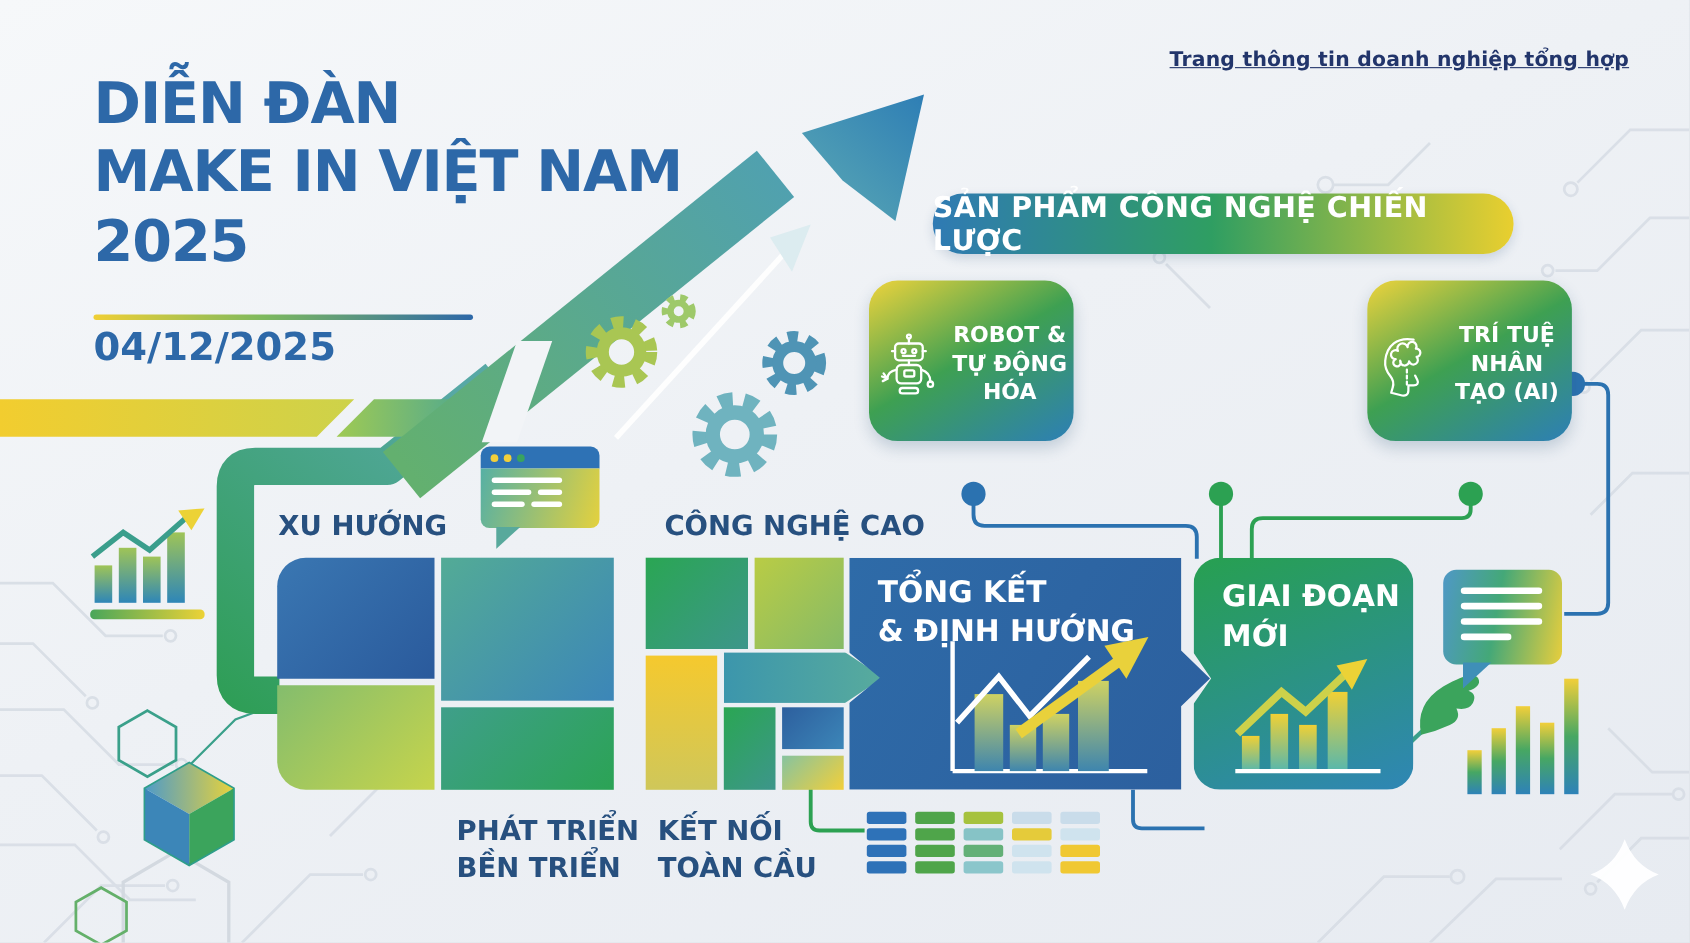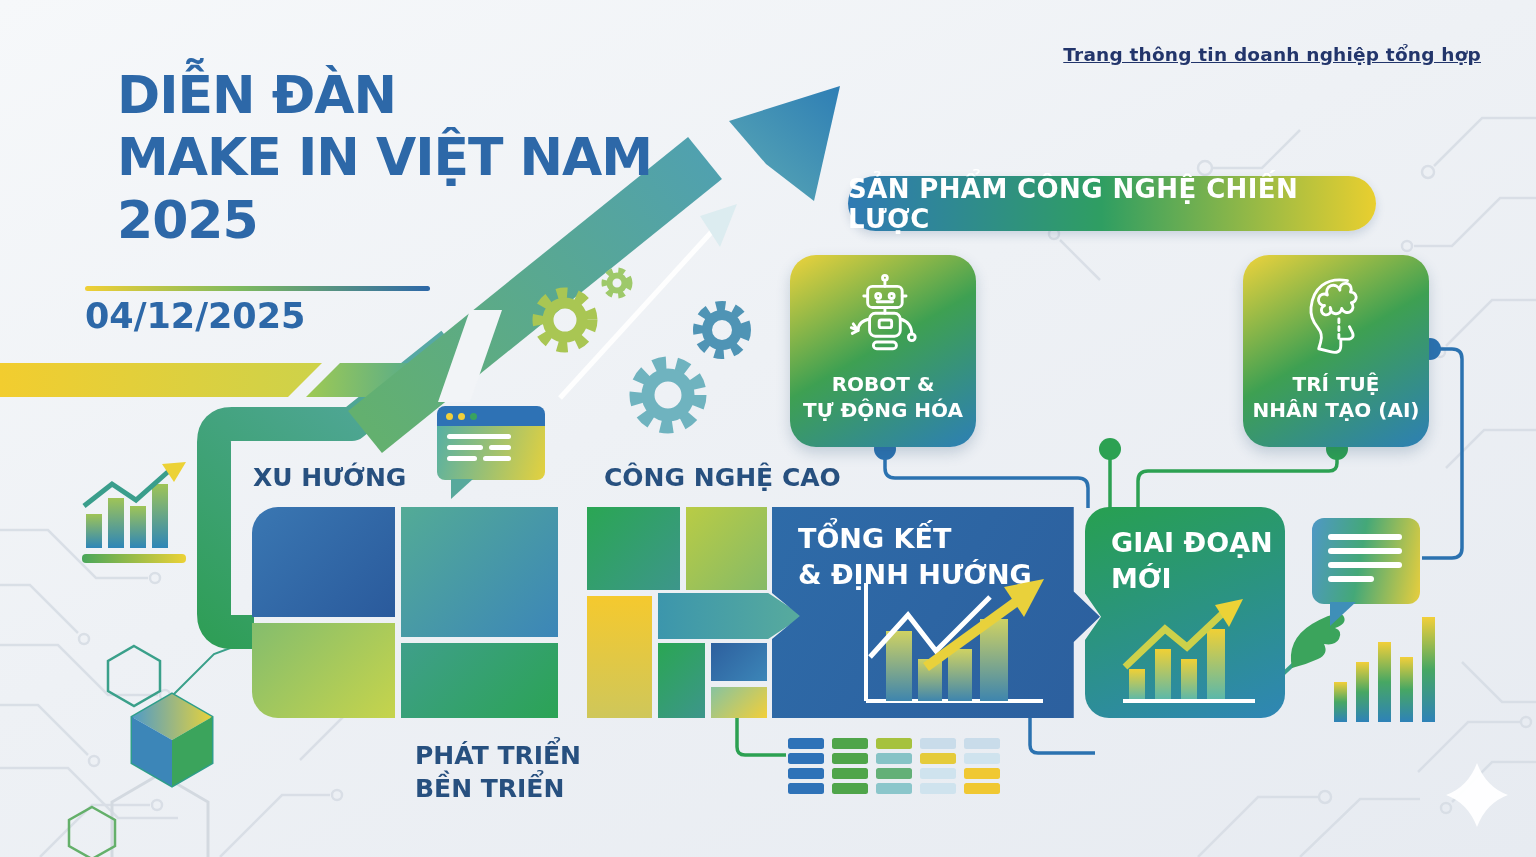--- a/index.html
+++ b/index.html
@@ -5,40 +5,40 @@
   html,body{margin:0;padding:0;background:#dfe3e8;}
   .stage{
     position:relative;width:1536px;height:857px;overflow:hidden;
     background:linear-gradient(155deg,#f6f8fa 0%,#eef1f5 45%,#e7ebf1 100%);
     font-family:"DejaVu Sans","Liberation Sans",sans-serif;
   }
   .abs{position:absolute;}
   svg{display:block;}
   
   .title{left:85px;top:64px;color:#2d68a8;font-weight:700;line-height:1.2;font-size:52px;letter-spacing:-1px;}
-  .title div{white-space:nowrap;margin-left:32px;}
+  .title div{white-space:nowrap;}
   .title-rule{left:85px;top:286px;width:345px;height:5px;border-radius:3px;
     background:linear-gradient(90deg,#f0cf35,#7db95e 45%,#2d68a8);}
   .date{left:85px;top:296px;color:#2d68a8;font-weight:700;font-size:35px;}
   
   .logo{right:55px;top:40px;text-align:left;}
   .logo-word{display:flex;align-items:center;}
   .logo-txt{color:#22356b;font-weight:700;font-size:62px;letter-spacing:-2px;line-height:1;}
   .logo-e{display:flex;flex-direction:column;gap:5px;margin:0 3px;}
   .logo-e span{display:block;width:48px;height:13px;border-radius:2px;}
   .logo-tagline{margin-top:4px;color:#22356b;font-weight:700;font-size:18.5px;letter-spacing:.2px;text-decoration:underline;}
   
   .banner{left:848px;top:176px;width:528px;height:55px;border-radius:28px;
     background:linear-gradient(90deg,#2f7ab4 0%,#2f9e62 48%,#e9cf2f 100%);
     display:flex;align-items:center;justify-content:center;color:#fff;font-weight:700;
     font-size:26px;letter-spacing:.4px;box-shadow:0 4px 10px rgba(40,80,120,.18);}
   
-  .card{top:255px;width:186px;height:192px;border-radius:26px;
+  .card{top:255px;width:186px;height:146px;border-radius:26px;
     background:linear-gradient(150deg,#eed33c 0%,#3ea052 48%,#2d7fb5 100%);
-    box-shadow:0 6px 14px rgba(40,80,120,.22);display:flex;flex-direction:column;align-items:center;}
+    box-shadow:0 6px 14px rgba(40,80,120,.22);display:flex;flex-direction:row;align-items:center;}
   .card .c-icon{margin-top:16px;height:96px;}
   .card .c-label{margin-top:4px;color:#fff;font-weight:700;font-size:20px;line-height:1.3;text-align:center;}
   
   .flow-label{color:#27507f;font-weight:700;font-size:25px;line-height:1.3;white-space:nowrap;}
   
   .blk{position:absolute;}
   .bg-blue-dk{background:linear-gradient(135deg,#3a77b2,#2a5a9c);}
   .bg-grnyel{background:linear-gradient(135deg,#84bd6d,#c6d44c);}
   .bg-tealblue{background:linear-gradient(135deg,#53ab96,#3c86b8);}
   .bg-tealgrn{background:linear-gradient(135deg,#3f9f8a,#2ba355);}
@@ -357,20 +357,24 @@
       <polyline points="12,88 50,46 78,82 132,28" fill="none" stroke="#fff" stroke-width="5"></polyline>
       <line x1="68" y1="98" x2="162" y2="30" stroke="#e9d13b" stroke-width="10"></line>
       <polygon points="186,10 146,18 166,48" fill="#e9d13b"></polygon>
     </svg>
   </div>
 
   <div class="abs flow-label" style="left:415px;top:740px">
     <div>PHÁT TRIỂN</div>
       <div>BỀN TRIỂN</div>
   </div>
+  <div class="abs flow-label" style="left:598px;top:740px">
+    <div>KẾT NỐI</div>
+      <div>TOÀN CẦU</div>
+  </div>
 
   <div class="abs cell-grid">
     <div style="background:#2e72b8"></div>
       <div style="background:#4fa54a"></div>
       <div style="background:#a6c23e"></div>
       <div style="background:#c9dcea"></div>
       <div style="background:#c9dcea"></div>
     <div style="background:#2e72b8"></div>
       <div style="background:#4fa54a"></div>
       <div style="background:#86c3c6"></div>

